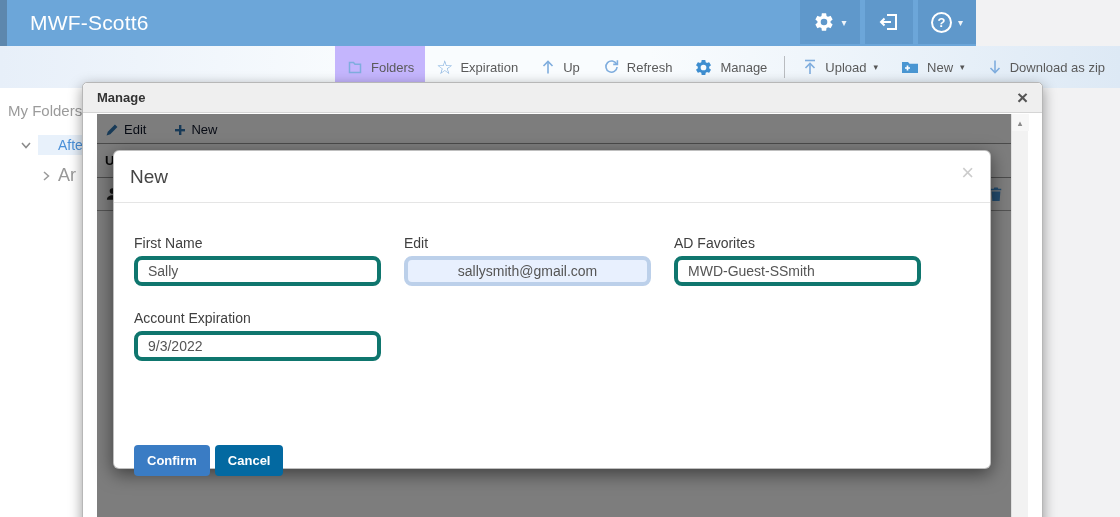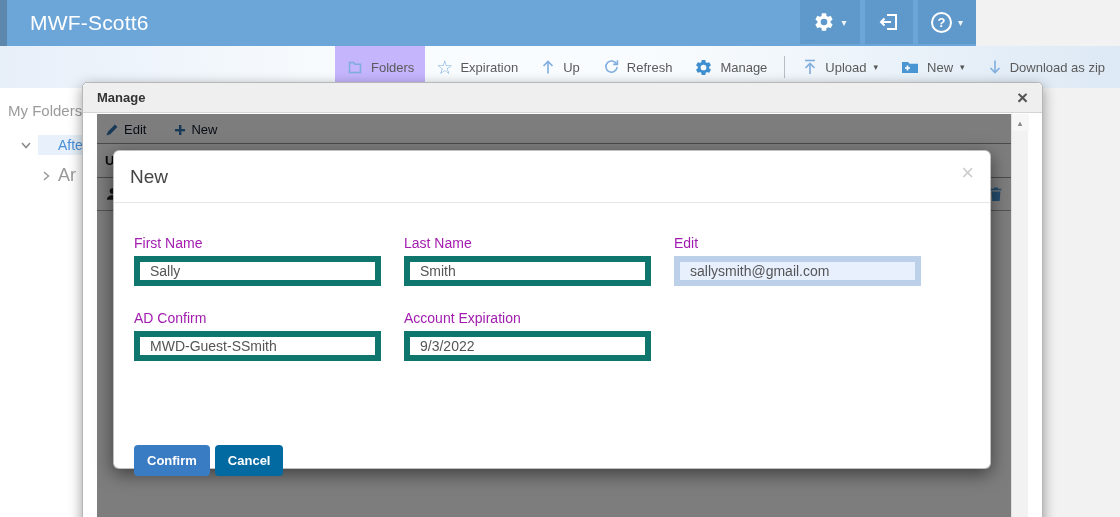--- a/index.html
+++ b/index.html
@@ -53,24 +53,24 @@
   .vscroll-up { width:17px; height:17px; background:#f7f7f7; color:#8a8a8a; font-size:9px; display:flex; align-items:center; justify-content:center; cursor:pointer; }
 
   
   .new-modal { position:absolute; left:113px; top:150px; width:878px; height:319px; background:#fff;
     border:1px solid rgba(0,0,0,.25); border-radius:6px; box-shadow:0 5px 18px rgba(0,0,0,.5); z-index:10; }
   .nm-header { position:relative; padding:15px 16px 14px 16px; border-bottom:1px solid #e5e5e5; }
   .nm-title { font-size:19px; color:#454545; }
   .nm-close { position:absolute; right:16px; top:11px; font-size:22px; color:#ccc; line-height:1; cursor:pointer; }
   .nm-body { padding:32px 20px 18px 20px; }
   .form-grid { display:grid; grid-template-columns:247px 247px 247px; column-gap:23px; row-gap:24px; }
-  .field label { display:block; font-size:14px; color:#a21caf; margin-bottom:5px; }
-  .field input { width:100%; height:30px; border:6px solid #0f766e; border-radius:0; padding:0 10px; font-size:14px; color:#555;
+  .field label { display:block; font-size:14px; color:#404040; margin-bottom:5px; }
+  .field input { width:100%; height:30px; border:4px solid #0f766e; border-radius:8px; padding:0 10px; font-size:14px; color:#555;
     font-family:"Liberation Sans", sans-serif; background:#fff; }
-  .field input.hl { background:#e8f0fe; border-color:#bcd0ea; }
+  .field input.hl { background:#e8f0fe; border-color:#bcd0ea;text-align:center; }
   .nm-buttons { margin-top:84px; display:flex; gap:5px; }
   .btn { border:none; border-radius:4px; color:#fff; font-weight:bold; font-size:13px; padding:8px 13px; cursor:pointer;
     font-family:"Liberation Sans", sans-serif; }
   .btn-confirm { background:#3a7cc4; }
   .btn-cancel { background:#0369a1; }
 
   svg { display:block; }
 </style>
 </head>
 <body>
@@ -248,29 +248,25 @@
     <span class="nm-title">New</span>
     <span class="nm-close">×</span>
   </div>
   <div class="nm-body">
     <div class="form-grid">
       <div class="field">
         <label>First Name</label>
         <input type="text" value="Sally" style="">
       </div>
       <div class="field">
-        <label>Last Name</label>
-        <input type="text" value="Smith" style="">
-      </div>
-      <div class="field">
         <label>Edit</label>
         <input type="text" class="hl" value="sallysmith@gmail.com" style="">
       </div>
       <div class="field">
-        <label>AD Confirm</label>
+        <label>AD Favorites</label>
         <input type="text" value="MWD-Guest-SSmith" style="">
       </div>
       <div class="field">
         <label>Account Expiration</label>
         <input type="text" value="9/3/2022" style="">
       </div>
     </div>
     <div class="nm-buttons">
       <button class="btn btn-confirm">Confirm</button>
       <button class="btn btn-cancel">Cancel</button>

